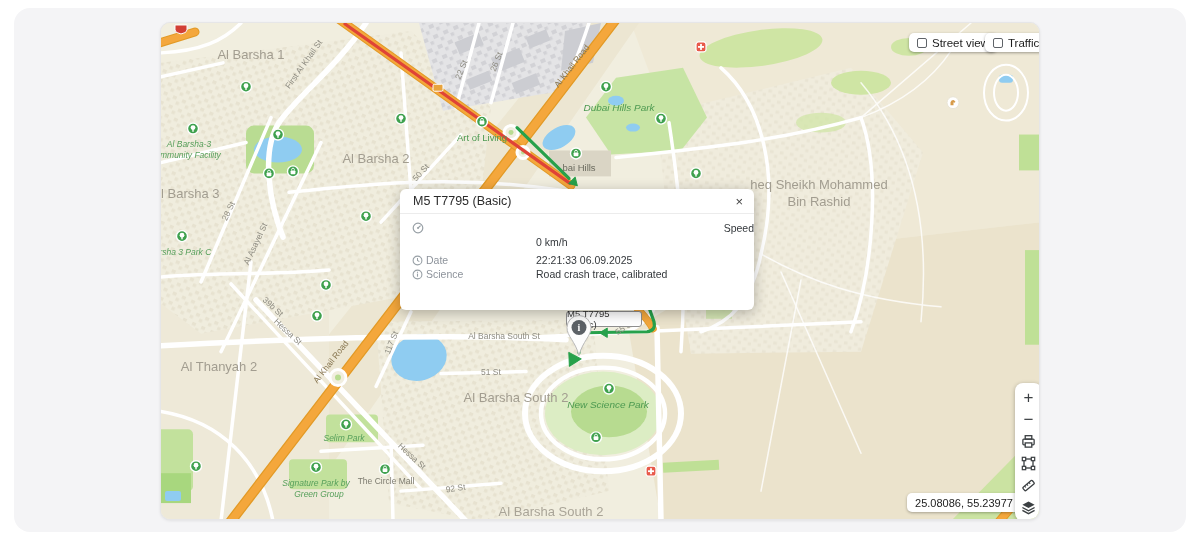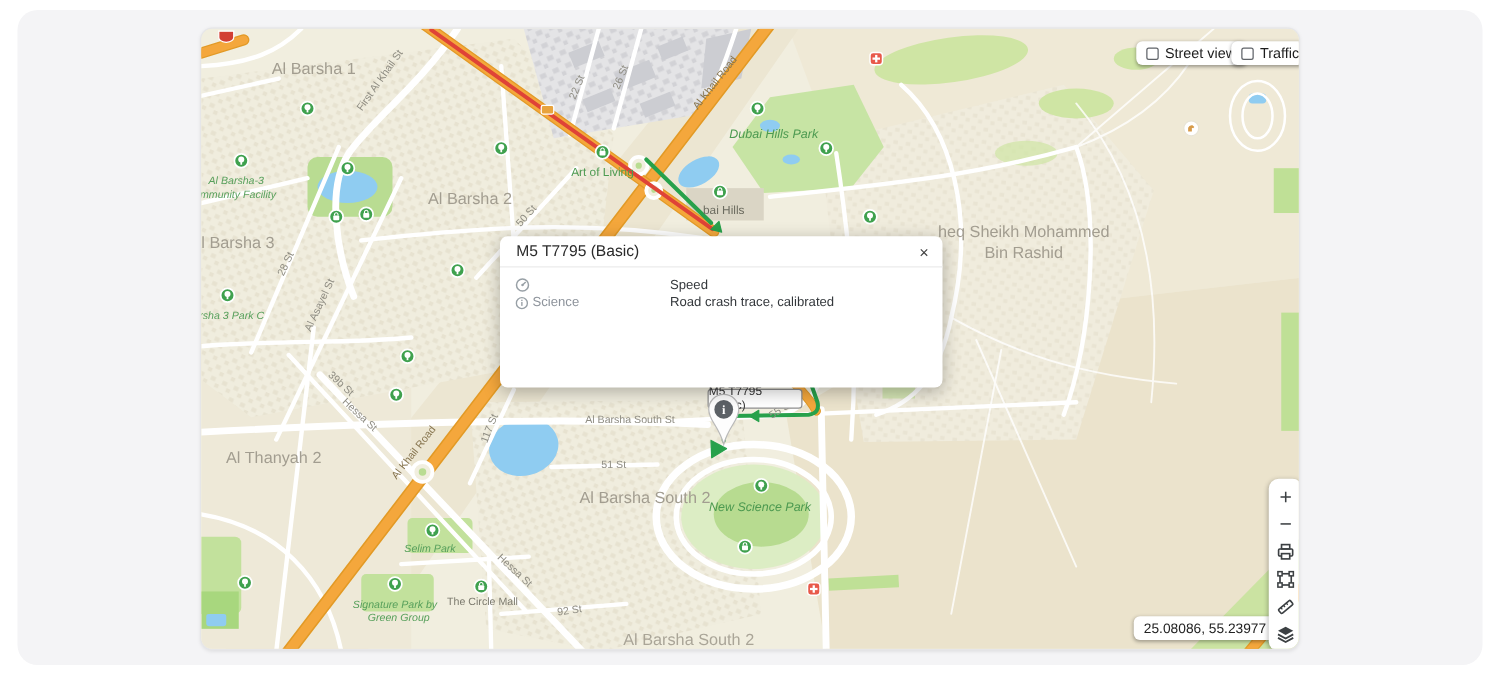--- a/index.html
+++ b/index.html
@@ -24,21 +24,21 @@
   .popup { position:absolute; left:239px; top:166px; width:354px; height:121px; background:#fff; border-radius:6px;
            box-shadow:0 3px 14px rgba(0,0,0,.28); z-index:10; }
   .popup-header { height:25px; display:flex; align-items:center; justify-content:space-between; padding:0 11px 0 13px; border-bottom:1px solid #ececec; }
   .popup-title { font-size:12.5px; color:#2b2b2b; }
   .popup-close { font-size:13px; color:#444; cursor:pointer; line-height:1; }
   .popup-body { padding:5px 0 0 0; }
   .prow { display:flex; align-items:center; height:14px; font-size:10.5px; }
   .prow .picon { width:14px; margin-left:12px; display:flex; align-items:center; }
   .prow .plabel { width:110px; color:#8d939b; }
   .prow .pvalue { color:#34383c; display:flex; align-items:center; gap:4px; }
-  .prow.speedrow { margin-top:2px; }
+  .prow.speedrow { margin-top:2px;justify-content:space-between; }
   .prow.valgap { margin-bottom:4px; }
 
   
   .marker-tooltip { position:absolute; left:405px; top:288px; width:76px; height:16px; background:#fff; border:1px solid #8f8f8f;
                     border-radius:3px; font-size:9.5px; color:#333; display:flex; align-items:center; justify-content:center; z-index:5; }
   .marker-balloon { position:absolute; left:404px; top:291px; width:28px; height:44px; z-index:6; }
 </style>
 </head>
 <body>
 
@@ -408,20 +408,35 @@
         <span class="picon">
           <svg width="12" height="12" viewBox="0 0 12 12">
               <circle cx="6" cy="6" r="4.8" fill="none" stroke="#98a0a6" stroke-width="1.2"></circle>
               <path d="M6,6 L8.6,3.6" stroke="#98a0a6" stroke-width="1.2"></path>
               <circle cx="6" cy="6" r="1" fill="#98a0a6"></circle>
             </svg>
         </span>
         <span class="plabel"></span>
         <span class="pvalue">Speed</span>
       </div>
+      <div class="prow valgap">
+        <span class="picon"></span>
+          <span class="plabel"></span>
+        <span class="pvalue">0 km/h</span>
+      </div>
+      <div class="prow">
+        <span class="picon">
+          <svg width="11" height="11" viewBox="0 0 12 12">
+              <circle cx="6" cy="6" r="4.8" fill="none" stroke="#98a0a6" stroke-width="1.2"></circle>
+              <path d="M6,3.2 L6,6 L8,7.2" stroke="#98a0a6" stroke-width="1.1" fill="none"></path>
+            </svg>
+        </span>
+        <span class="plabel">Date</span>
+        <span class="pvalue">22:21:33 06.09.2025</span>
+      </div>
       <div class="prow">
         <span class="picon">
           <svg width="11" height="11" viewBox="0 0 12 12">
               <circle cx="6" cy="6" r="4.8" fill="none" stroke="#98a0a6" stroke-width="1.2"></circle>
               <rect x="5.4" y="5" width="1.2" height="3.4" fill="#98a0a6"></rect>
               <rect x="5.4" y="3" width="1.2" height="1.2" fill="#98a0a6"></rect>
             </svg>
         </span>
         <span class="plabel">Science</span>
         <span class="pvalue">Road crash trace, calibrated</span>

